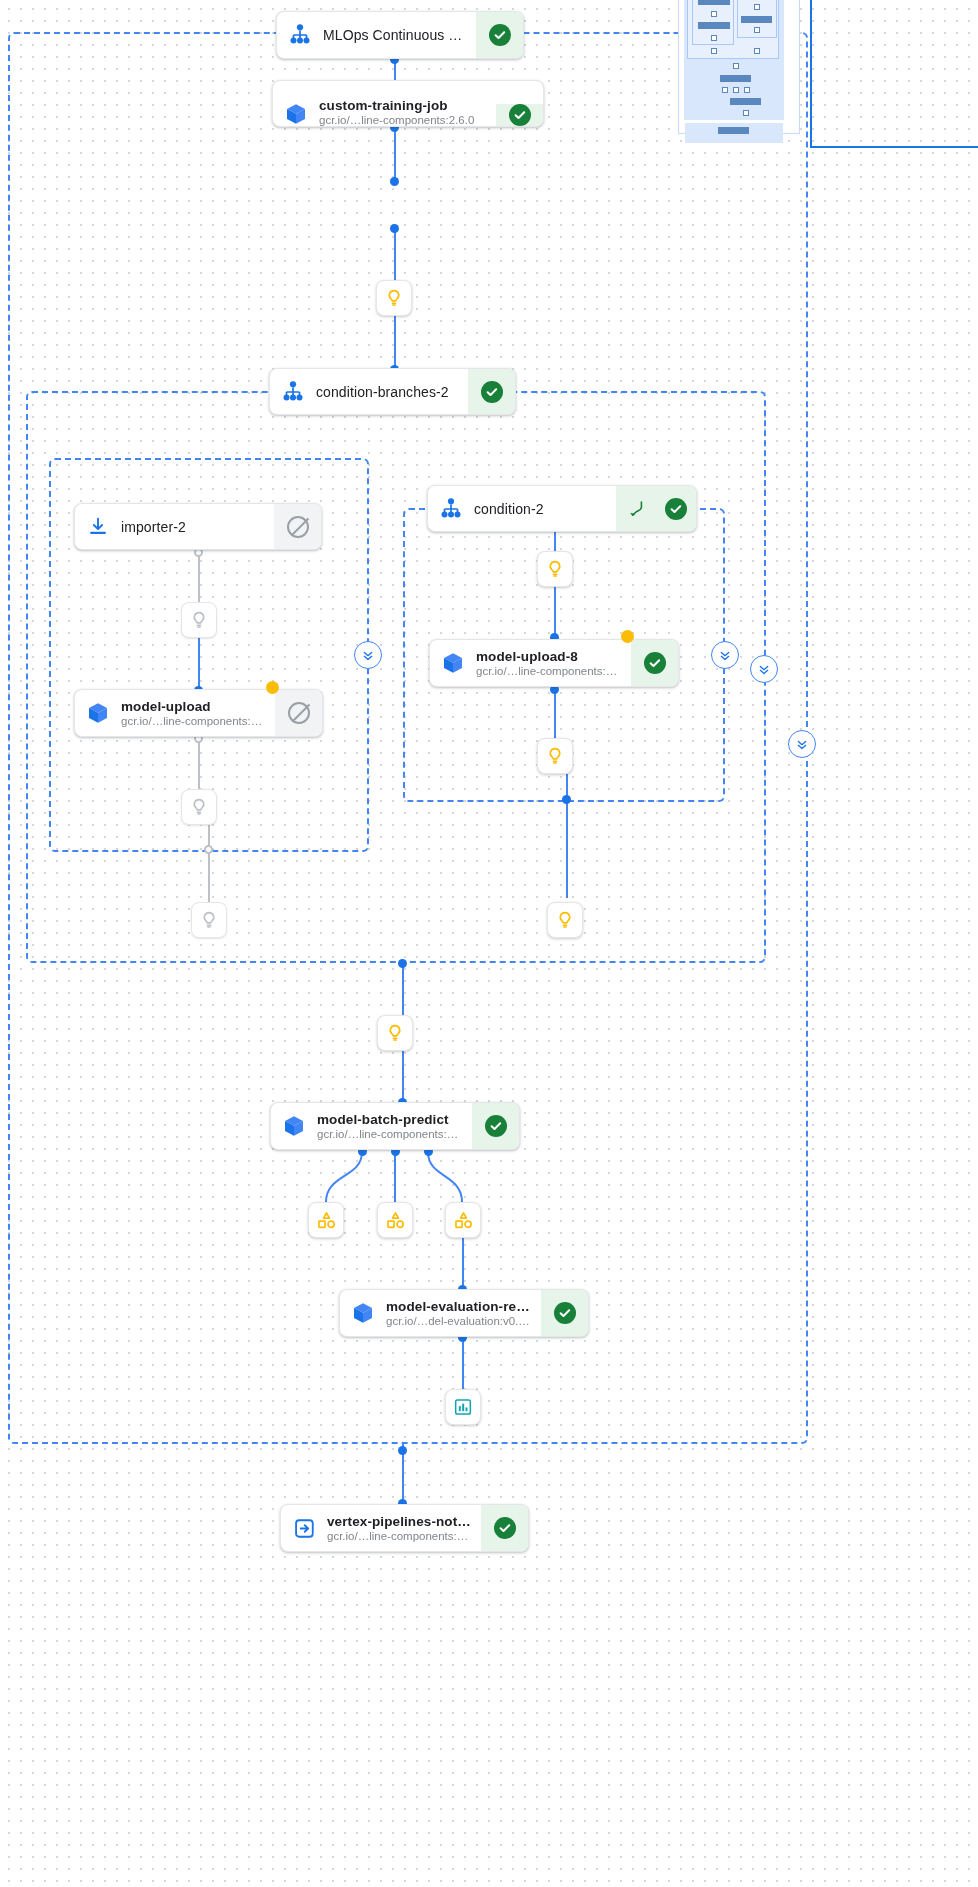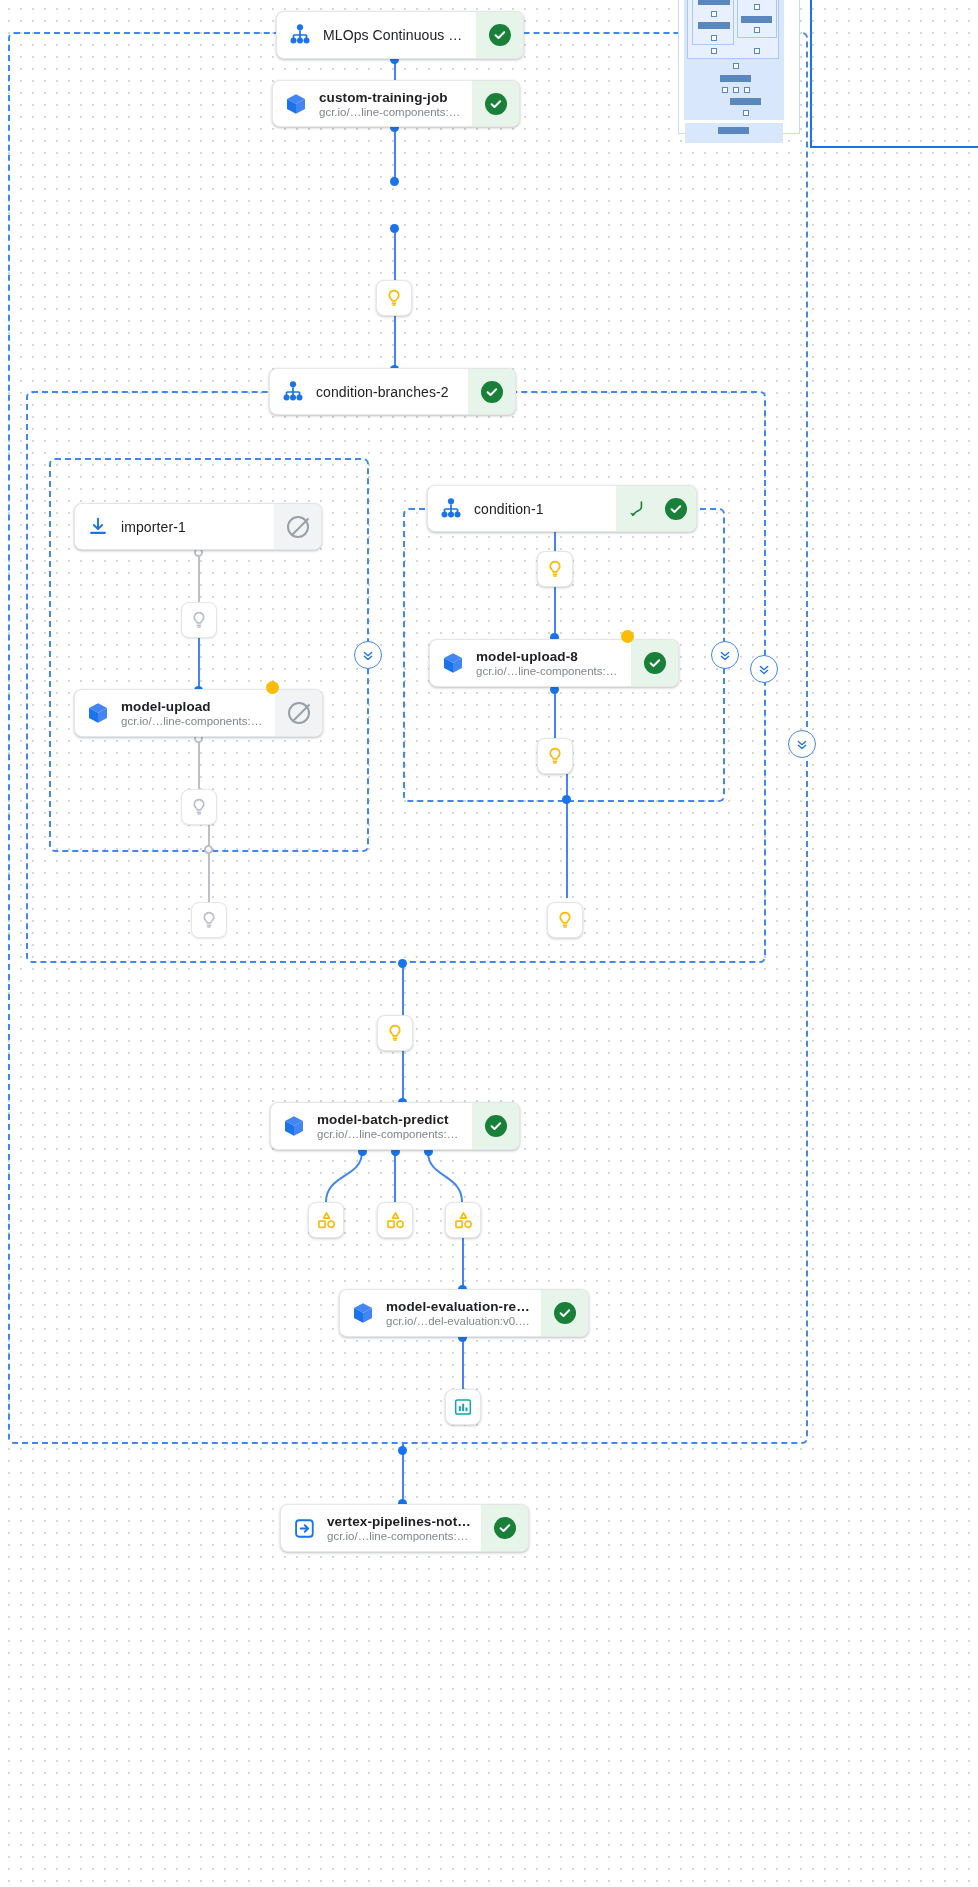--- a/index.html
+++ b/index.html
@@ -198,21 +198,21 @@
     </div>
     <div class="badge">
       <span class="check">
         <svg width="14" height="14" viewBox="0 0 14 14">
             <path d="M2.6 7.2 L5.5 10 L11.2 4.2" stroke="#ffffff" stroke-width="2" fill="none" stroke-linecap="round" stroke-linejoin="round"></path>
           </svg>
       </span>
     </div>
   </div>
 
-  <div class="node" style="left:272px; top:80px; width:248px; height:47px;">
+  <div class="node" style="left:272px; top:80px; width:272px; height:47px;align-items:flex-end;">
     <div class="ico">
       <svg width="24" height="24" viewBox="0 0 24 24">
         <path d="M12 2.2 L21 7 L12 11.8 L3 7 Z" fill="#4285f4"></path>
         <path d="M3 7 L12 11.8 L12 21.8 L3 17 Z" fill="#1a73e8"></path>
         <path d="M21 7 L12 11.8 L12 21.8 L21 17 Z" fill="#4285f4"></path>
       </svg>
     </div>
     <div class="body">
       <div class="title">custom-training-job</div>
       <div class="sub">gcr.io/…line-components:2.6.0</div>
@@ -258,21 +258,21 @@
 
 
   <div class="node" style="left:74px; top:503px; width:248px; height:47px;">
     <div class="ico">
       <svg width="22" height="22" viewBox="0 0 24 24">
         <path d="M12 3 V13.5 M7.5 9.8 L12 14.3 L16.5 9.8" stroke="#1a73e8" stroke-width="2.1" fill="none" stroke-linecap="round" stroke-linejoin="round"></path>
         <path d="M4.5 18.4 H19.5" stroke="#1a73e8" stroke-width="2.3" stroke-linecap="round"></path>
       </svg>
     </div>
     <div class="body">
-      <div class="title reg">importer-1</div>
+      <div class="title reg">importer-2</div>
     </div>
     <div class="badge grey">
       <span class="slash"></span>
     </div>
   </div>
 
   <div class="snode sk" style="left:181px; top:602px;">
     <svg width="20" height="20" viewBox="0 0 24 24">
       <path d="M12 3.2 a5.6 5.6 0 0 0 -3.4 10.1 c0.7 0.6 1.1 1.3 1.1 2.1 h4.6 c0-0.8 0.4-1.5 1.1-2.1 A5.6 5.6 0 0 0 12 3.2 z" fill="none" stroke="#bdc1c6" stroke-width="1.9" stroke-linejoin="round"></path>
       <path d="M10.1 18.2 h3.8 M10.6 20.4 h2.8" stroke="#bdc1c6" stroke-width="1.9" stroke-linecap="round"></path>
@@ -315,21 +315,21 @@
     <div class="ico">
       <svg width="24" height="24" viewBox="0 0 24 24">
         <circle cx="12" cy="4.3" r="3.1" fill="#1a73e8"></circle>
         <path d="M12 7.4 V12 M5.5 12 H18.5 M5.5 12 V15 M12 12 V15 M18.5 12 V15" stroke="#1a73e8" stroke-width="1.7" fill="none"></path>
         <circle cx="5.5" cy="17.6" r="3.0" fill="#1a73e8"></circle>
         <circle cx="12" cy="17.6" r="3.0" fill="#1a73e8"></circle>
         <circle cx="18.5" cy="17.6" r="3.0" fill="#1a73e8"></circle>
       </svg>
     </div>
     <div class="body">
-      <div class="title reg">condition-1</div>
+      <div class="title reg">condition-2</div>
     </div>
     <div class="badge sm">
       <svg width="20" height="20" viewBox="0 0 24 24">
         <path d="M18.5 3.5 V9.5 C18.5 14 13.5 14 11 16.5 L8.2 19.3" stroke="#188038" stroke-width="1.9" fill="none" stroke-linecap="round"></path>
         <path d="M5 16.6 L7.6 20.3 L11.3 18.1" fill="#188038"></path>
       </svg>
     </div>
     <div class="badge sm">
       <span class="check">
         <svg width="14" height="14" viewBox="0 0 14 14">

